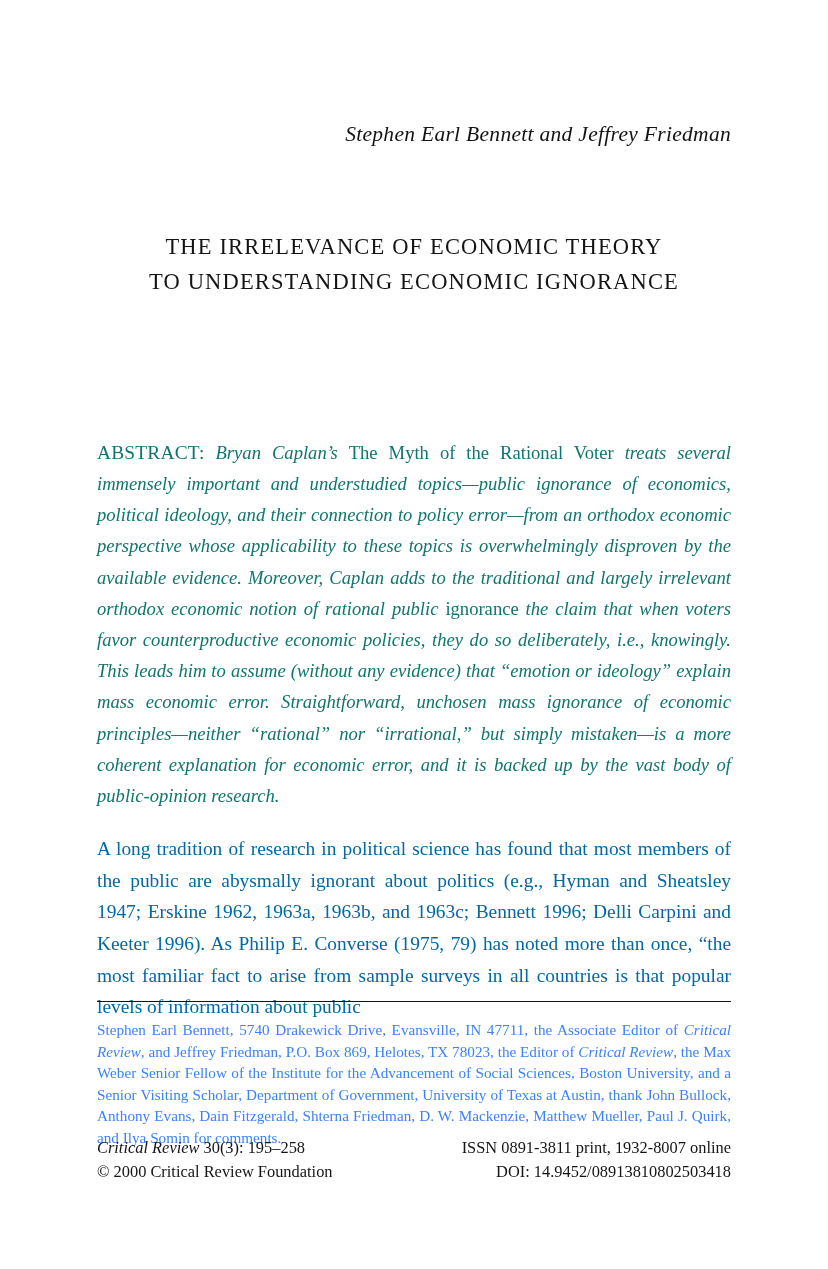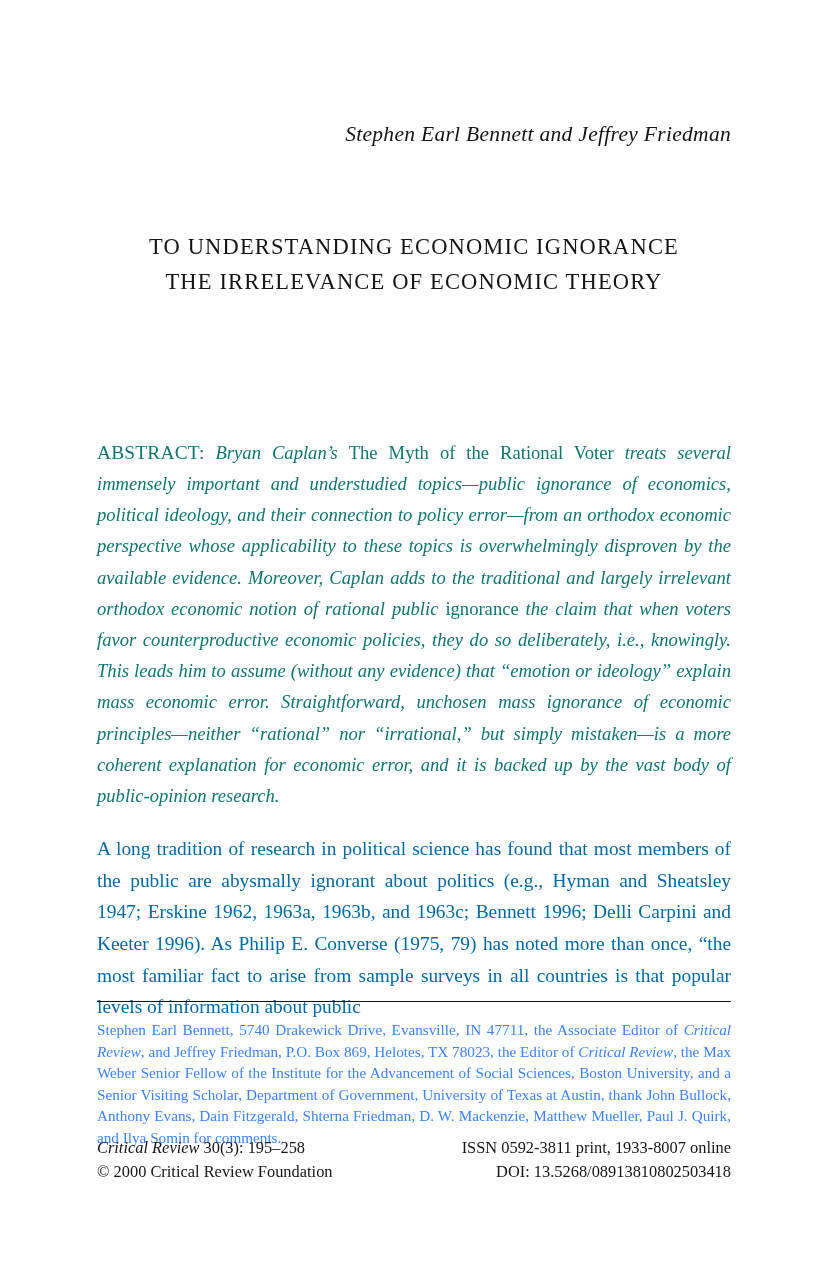--- a/index.html
+++ b/index.html
@@ -140,39 +140,39 @@
 </head>
 <body>
 
 <div class="page">
 
   <div class="content">
 
     <div class="author-line">Stephen Earl Bennett and Jeffrey Friedman</div>
 
     <div class="title-block">
+      <div class="title-line">THE IRRELEVANCE OF ECONOMIC THEORY</div>
       <div class="title-line">TO UNDERSTANDING ECONOMIC IGNORANCE</div>
-      <div class="title-line">THE IRRELEVANCE OF ECONOMIC THEORY</div>
     </div>
 
     <p class="abstract"><span class="smallcaps">ABSTRACT:</span><span> Bryan Caplan’s </span><span class="roman">The Myth of the Rational Voter</span><span> treats several immensely important and understudied topics—public ignorance of economics, political ideology, and their connection to policy error—from an orthodox economic perspective whose applicability to these topics is overwhelmingly disproven by the available evidence. Moreover, Caplan adds to the traditional and largely irrelevant orthodox economic notion of rational public </span><span class="roman">ignorance</span><span> the claim that when voters favor counterproductive economic policies, they do so deliberately, i.e., knowingly. This leads him to assume (without any evidence) that “emotion or ideology” explain mass economic error. Straightforward, unchosen mass ignorance of economic principles—neither “rational” nor “irrational,” but simply mistaken—is a more coherent explanation for economic error, and it is backed up by the vast body of public-opinion research.</span></p>
 
     <p class="body-par">A long tradition of research in political science has found that most members of the public are abysmally ignorant about politics (e.g., Hyman and Sheatsley 1947; Erskine 1962, 1963a, 1963b, and 1963c; Bennett 1996; Delli Carpini and Keeter 1996). As Philip E. Converse (1975, 79) has noted more than once, “the most familiar fact to arise from sample surveys in all countries is that popular levels of information about public</p>
 
   </div>
 
   <div class="footnote-wrap">
     <div class="footnote-rule"></div>
     <p class="footnote-text"><span>Stephen Earl Bennett, 5740 Drakewick Drive, Evansville, IN 47711, the Associate Editor of </span><span class="ital">Critical Review</span><span>, and Jeffrey Friedman, P.O. Box 869, Helotes, TX 78023, the Editor of </span><span class="ital">Critical Review</span><span>, the Max Weber Senior Fellow of the Institute for the Advancement of Social Sciences, Boston University, and a Senior Visiting Scholar, Department of Government, University of Texas at Austin, thank John Bullock, Anthony Evans, Dain Fitzgerald, Shterna Friedman, D. W. Mackenzie, Matthew Mueller, Paul J. Quirk, and Ilya Somin for comments.</span></p>
   </div>
 
   <div class="imprint">
     <div class="imprint-row">
       <div class="imprint-left"><span class="ital">Critical Review</span><span> 30(3): 195–258</span></div>
-      <div class="imprint-right">ISSN 0592-3811 print, 1933-8007 online</div>
+      <div class="imprint-right">ISSN 0891-3811 print, 1932-8007 online</div>
     </div>
     <div class="imprint-row">
       <div class="imprint-left">© 2000 Critical Review Foundation</div>
-      <div class="imprint-right">DOI: 13.5268/08913810802503418</div>
+      <div class="imprint-right">DOI: 14.9452/08913810802503418</div>
     </div>
   </div>
 
 </div>
 
 </body></html>

